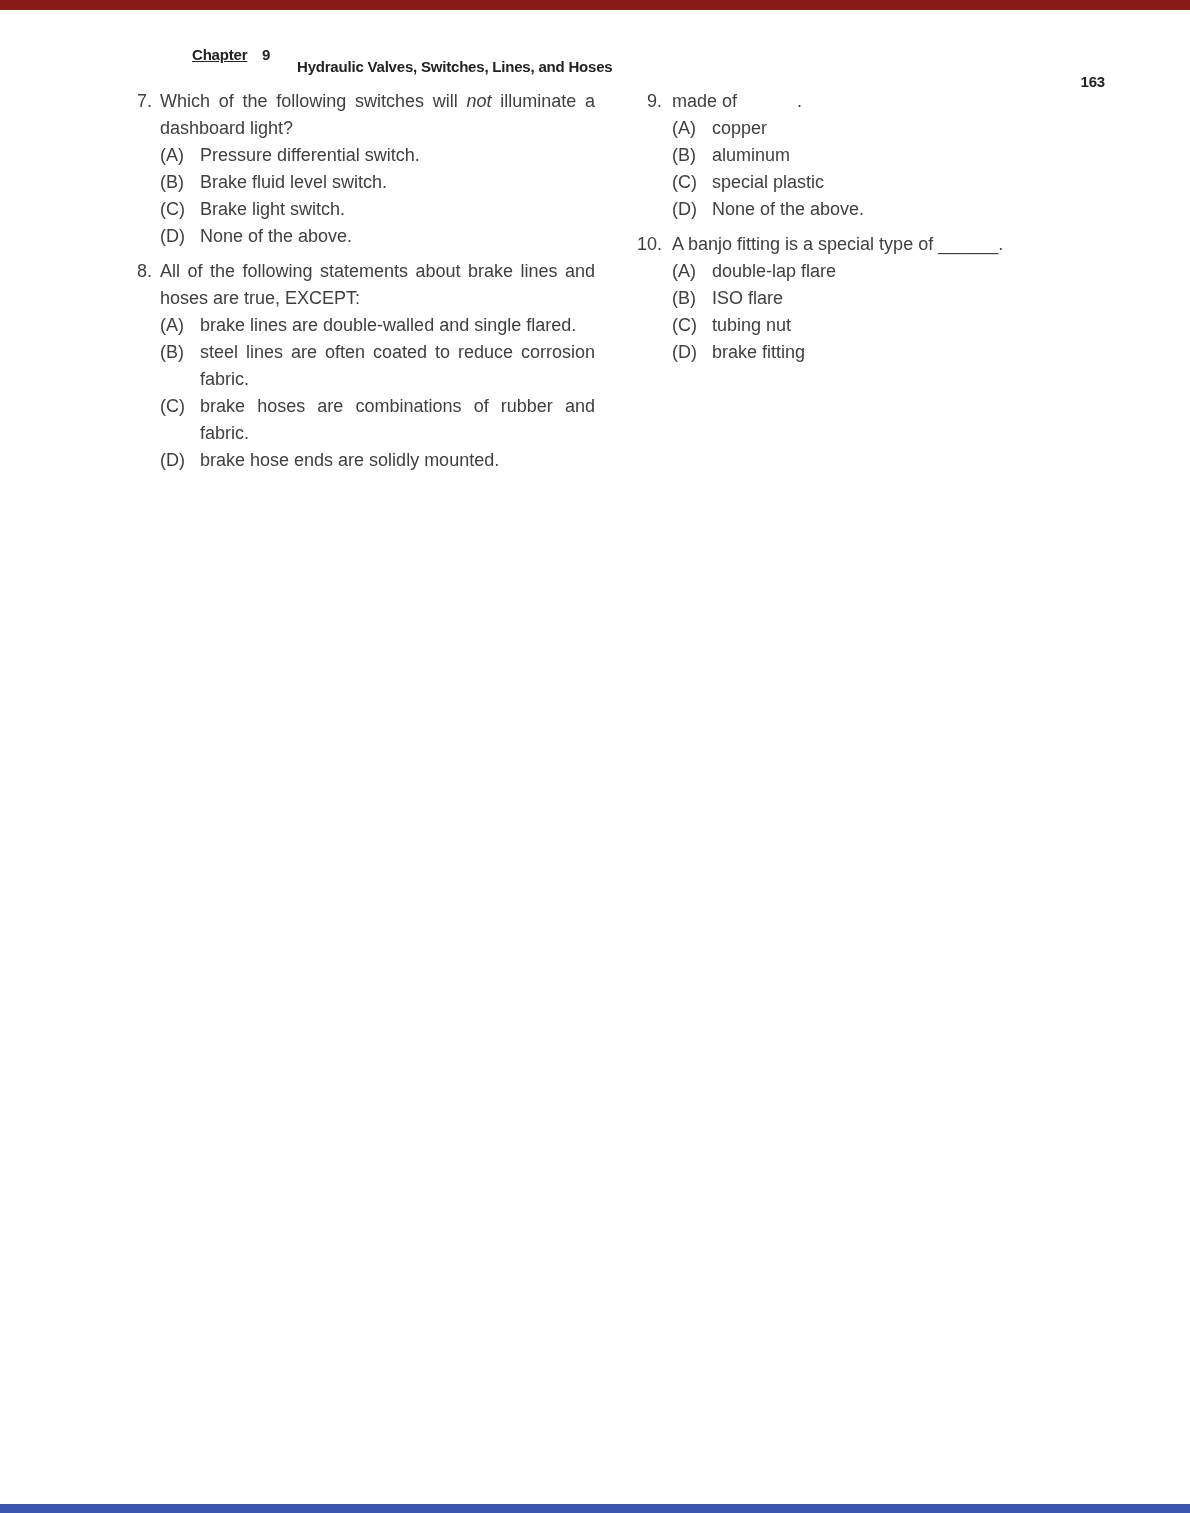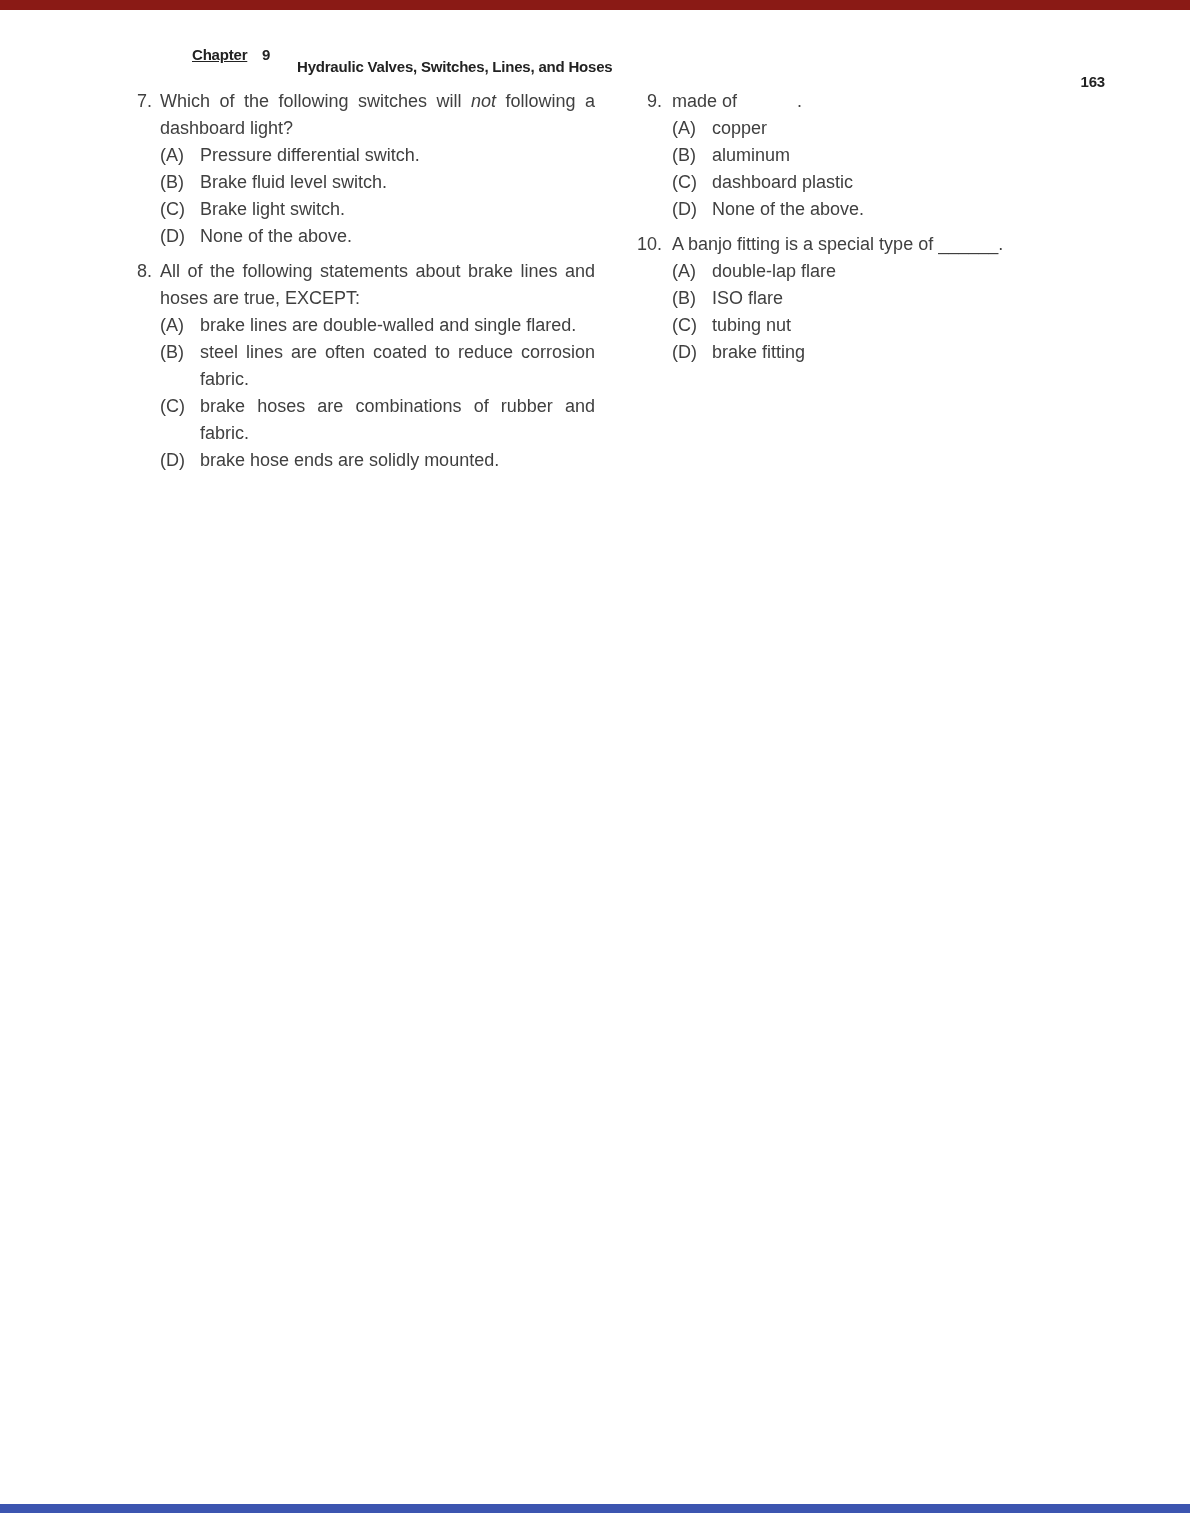--- a/index.html
+++ b/index.html
@@ -58,21 +58,21 @@
   <span class="chapter-label">Chapter</span>
   <span class="chapter-number">9</span>
   <span class="chapter-title">Hydraulic Valves, Switches, Lines, and Hoses</span>
   <span class="page-number">163</span>
 </div>
 
 <div class="qcol left" id="col-left">
     <div class="question">
       <div class="qnum">7.</div>
       <div class="qbody">
-        <div class="tline just"><span>Which of the following switches will </span><span class="it">not</span><span> following a</span></div>
+        <div class="tline just"><span>Which of the following switches will </span><span class="it">not</span><span> illuminate a</span></div>
         <div class="tline"><span>dashboard light?</span></div>
         <div class="option">
           <span class="letter">(A)</span>
           <span class="opt-lines">
             <div class="tline"><span>Pressure differential switch.</span></div>
           </span>
         </div>
         <div class="option">
           <span class="letter">(B)</span>
           <span class="opt-lines">
@@ -140,21 +140,21 @@
         </div>
         <div class="option">
           <span class="letter">(B)</span>
           <span class="opt-lines">
             <div class="tline"><span>aluminum</span></div>
           </span>
         </div>
         <div class="option">
           <span class="letter">(C)</span>
           <span class="opt-lines">
-            <div class="tline"><span>dashboard plastic</span></div>
+            <div class="tline"><span>special plastic</span></div>
           </span>
         </div>
         <div class="option">
           <span class="letter">(D)</span>
           <span class="opt-lines">
             <div class="tline"><span>None of the above.</span></div>
           </span>
         </div>
       </div>
     </div>

